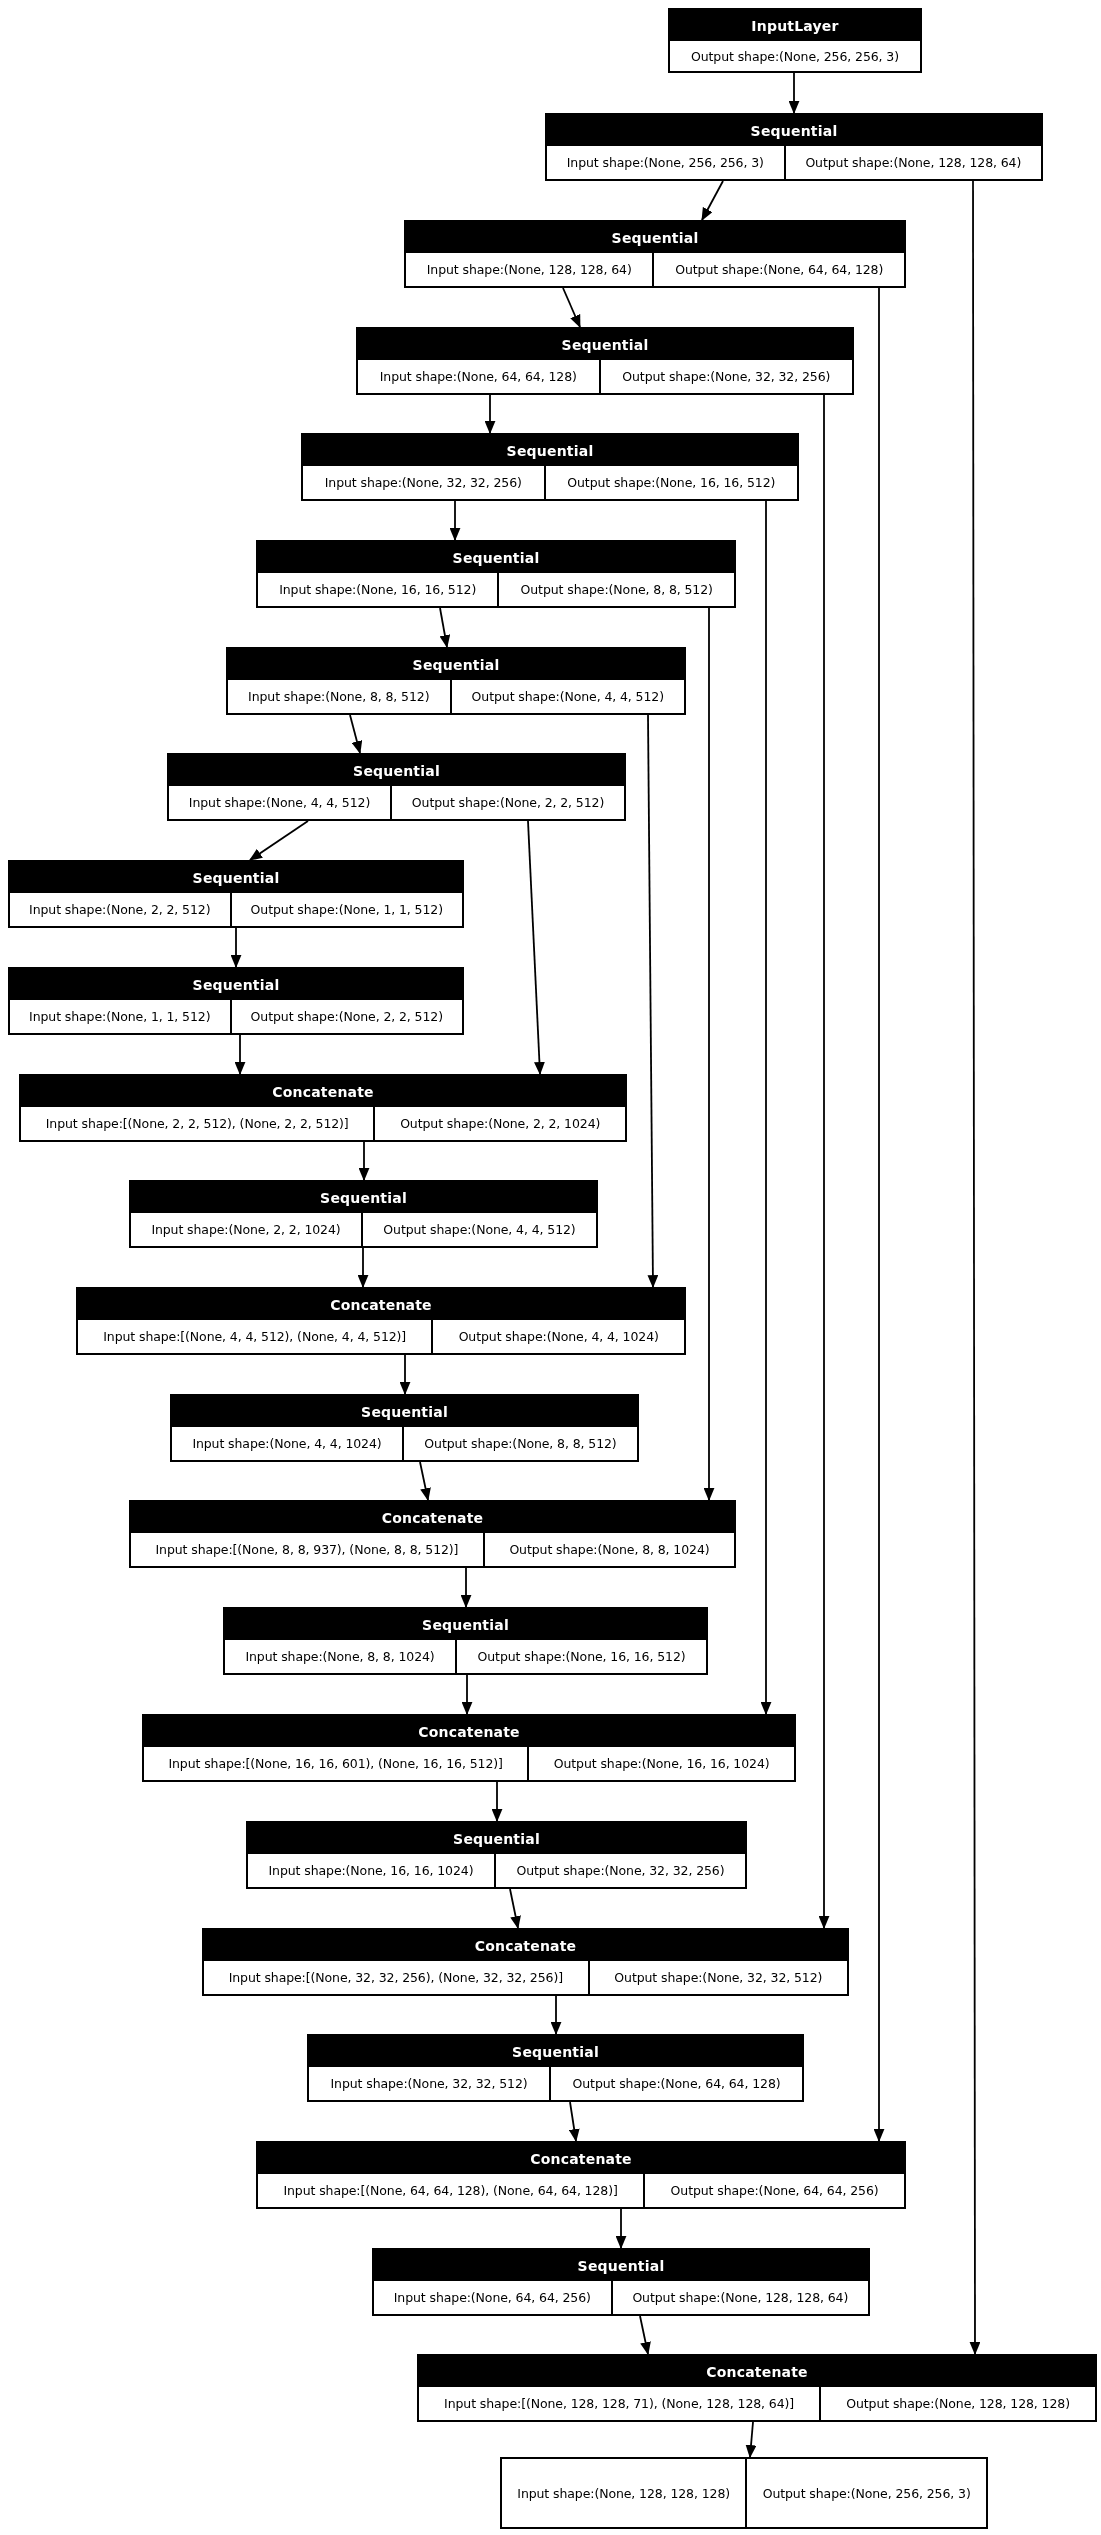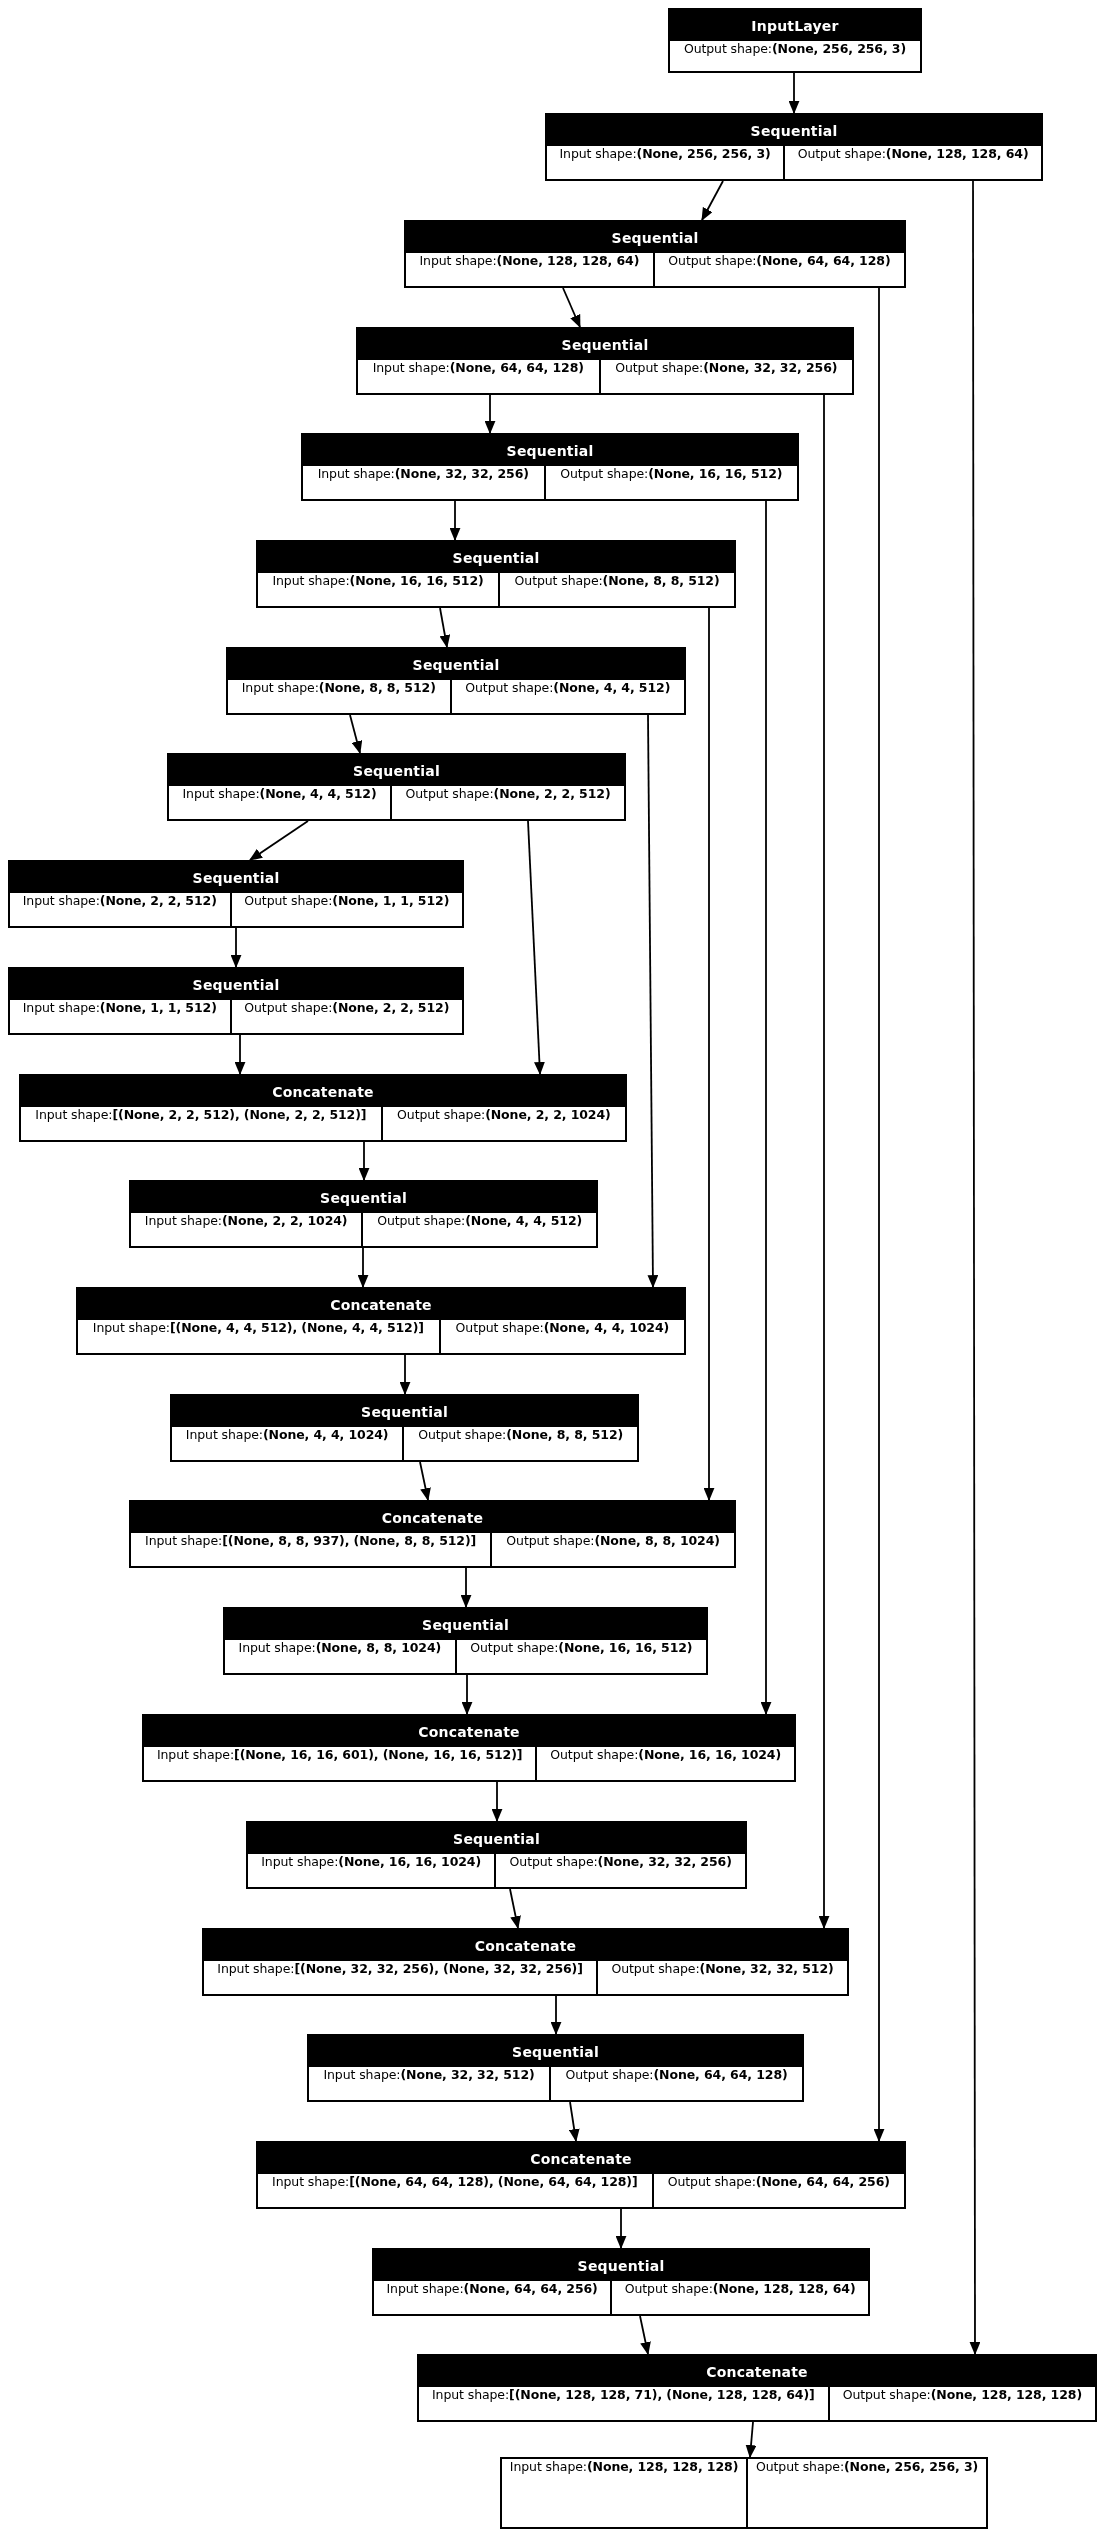--- a/index.html
+++ b/index.html
@@ -17,25 +17,25 @@
   }
   .node-title{
     flex:0 0 31px;display:flex;align-items:center;justify-content:center;
     color:#fff;font-weight:bold;font-size:14px;letter-spacing:.2px;
   }
   .cells{
     flex:1 1 auto;display:flex;background:#000;gap:2px;min-height:0;
   }
   .cell{
     flex:1 1 auto;background:#fff;color:#000;
-    display:flex;justify-content:center;
+    display:flex;align-items:center;justify-content:center;
     white-space:nowrap;overflow:hidden;
     font-size:12.5px;padding:0 6px;letter-spacing:-0.1px;
   }
-  .cell b{font-weight:bold;}
+  .cell b{font-weight:normal;}
 </style>
 </head>
 <body>
 
 <div id="model-graph">
   <svg id="edge-layer" width="1101" height="2535" xmlns="http://www.w3.org/2000/svg">
     <defs>
       <marker id="arrowhead" markerUnits="userSpaceOnUse" markerWidth="13" markerHeight="11" viewBox="0 0 12 10" refX="11" refY="5" orient="auto">
         <path d="M0,0 L12,5 L0,10 Z" fill="#000"></path>
       </marker>

